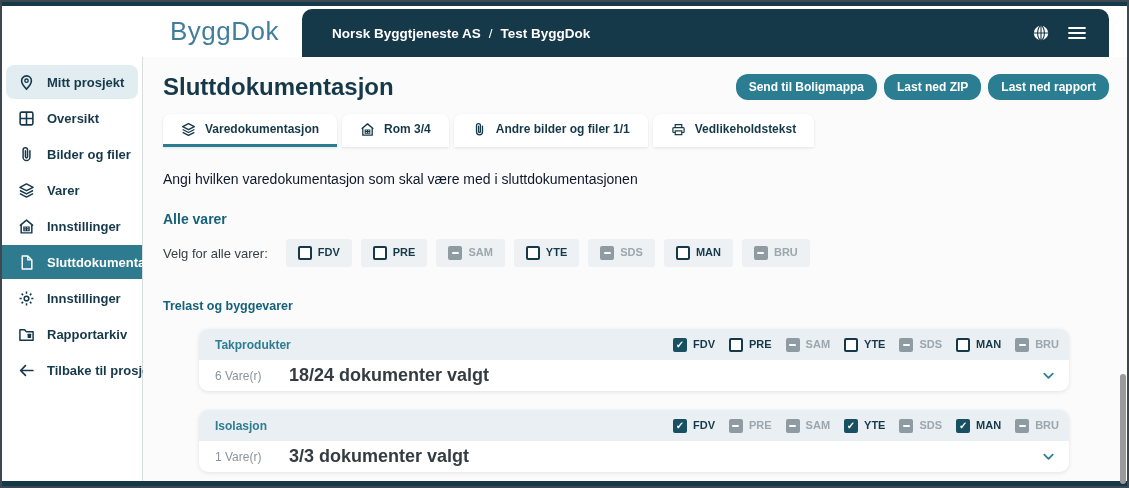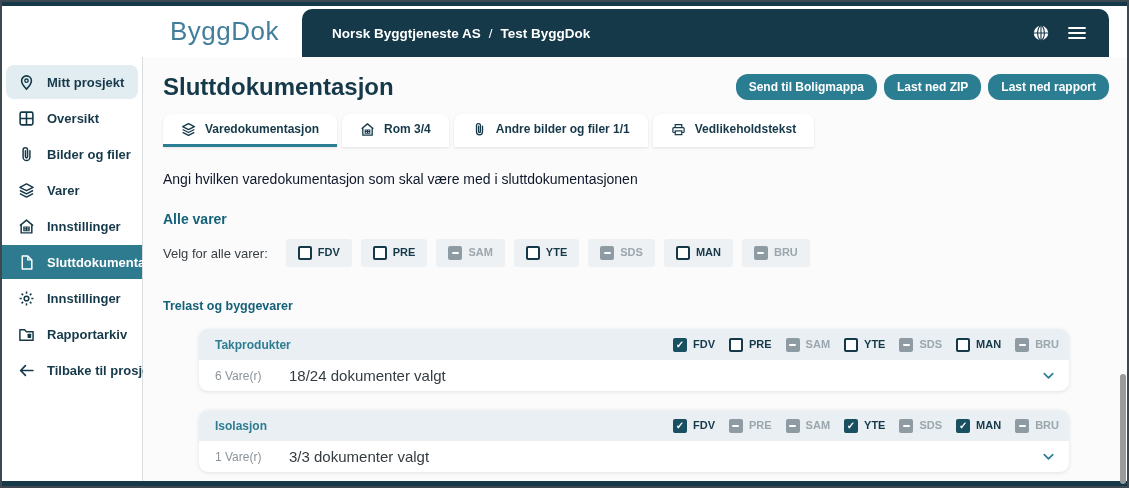--- a/index.html
+++ b/index.html
@@ -98,21 +98,21 @@
     box-shadow:0 1px 4px rgba(0,0,0,0.10); overflow:hidden;
   }
   .card + .card { margin-top:19px; }
   .card-head {
     background:#e9eff3; height:31px; display:flex; align-items:center; padding:0 10px 0 16px;
   }
   .card-title { font-size:12px; font-weight:600; color:#2e7d92; }
   .card-cbs { margin-left:auto; display:flex; gap:14px; }
   .card-body { height:31px; display:flex; align-items:center; padding:0 12px 0 16px; }
   .card-count { width:74px; font-size:12px; color:#8b949a; }
-  .card-docs { font-size:15px; font-weight:400; color:#343c41; }
+  .card-docs { font-size:18px; font-weight:700; color:#343c41; }
   .card-chevron { margin-left:auto; width:16px; height:16px; color:#2b7d92; cursor:pointer; display:flex; }
   .card-chevron svg { width:15px; height:15px; }
 
   .scroll-thumb {
     position:absolute; right:1px; top:372px; width:6px; height:110px;
     background:#9a9a9a; border-radius:3px;
   }
 </style>
 </head>
 <body>

